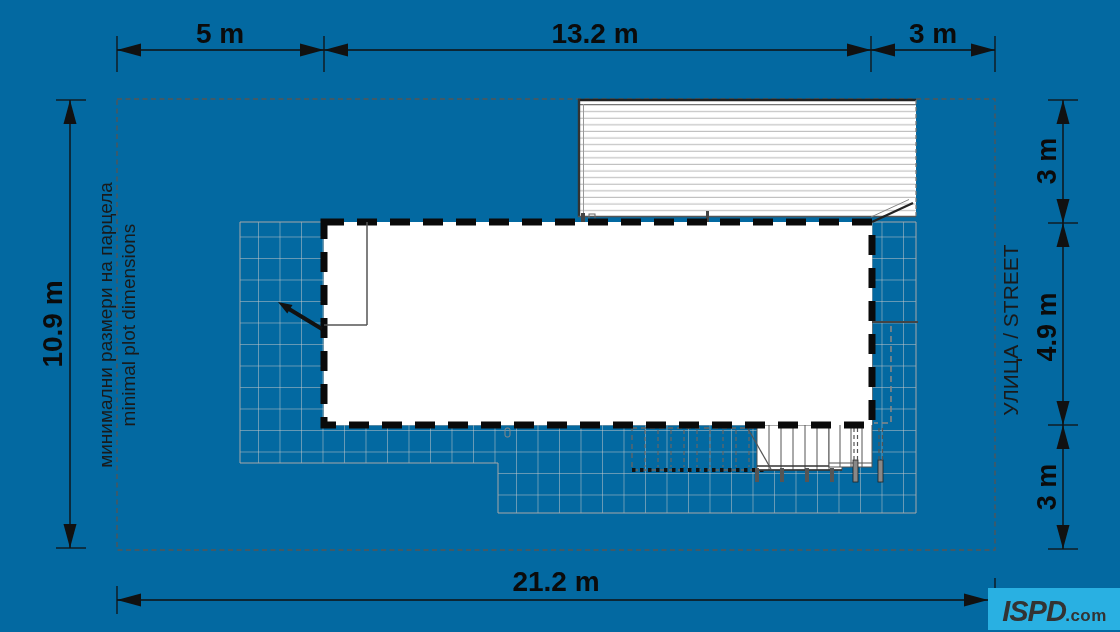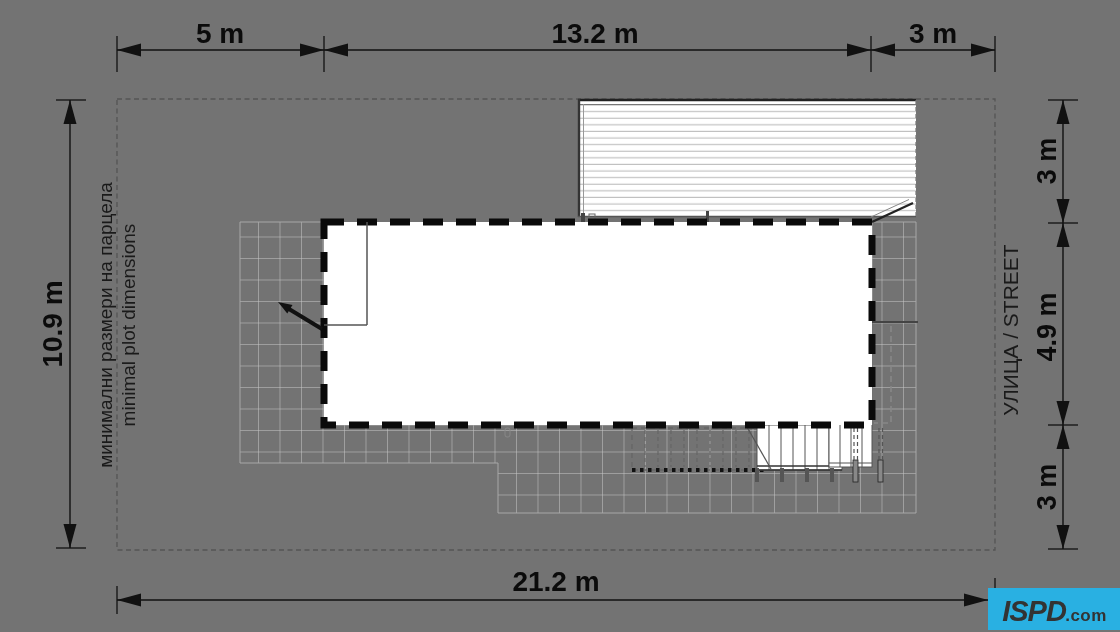--- a/index.html
+++ b/index.html
@@ -1,17 +1,17 @@
 <!DOCTYPE html>
 <html><head>
 <meta charset="utf-8">
 <style>
   html,body{margin:0;padding:0;background:#ffffff;}
   #stage{
-    position:relative;width:1120px;height:632px;background:#737373;overflow:hidden;
+    position:relative;width:1120px;height:632px;background:#0369a1;overflow:hidden;
     font-family:"Liberation Sans","DejaVu Sans",sans-serif;
   }
   svg text{font-family:"Liberation Sans","DejaVu Sans",sans-serif;}
   .dimlabel{font-weight:bold;font-size:28px;fill:#0b0b0b;}
   .dimlabel-sm{font-weight:bold;font-size:27px;fill:#0b0b0b;}
   .notetext{font-size:19px;fill:#1a1a1a;}
   .streettext{font-size:21px;fill:#1a1a1a;}
   .logoname{font-weight:bold;font-style:italic;font-size:29px;letter-spacing:-1px;}
   .logotld{font-weight:bold;font-size:17px;letter-spacing:0.5px;}
 </style>

